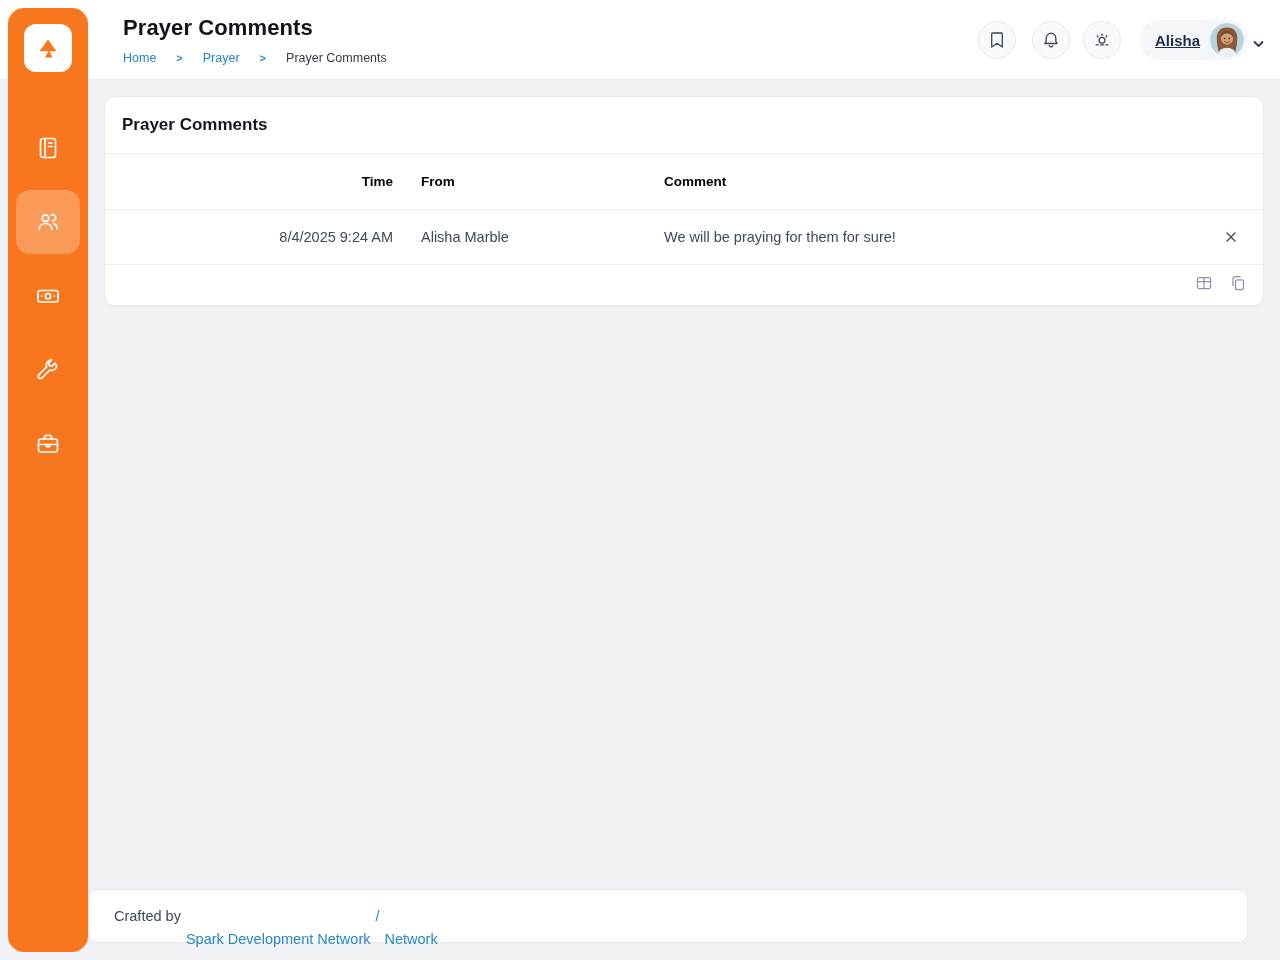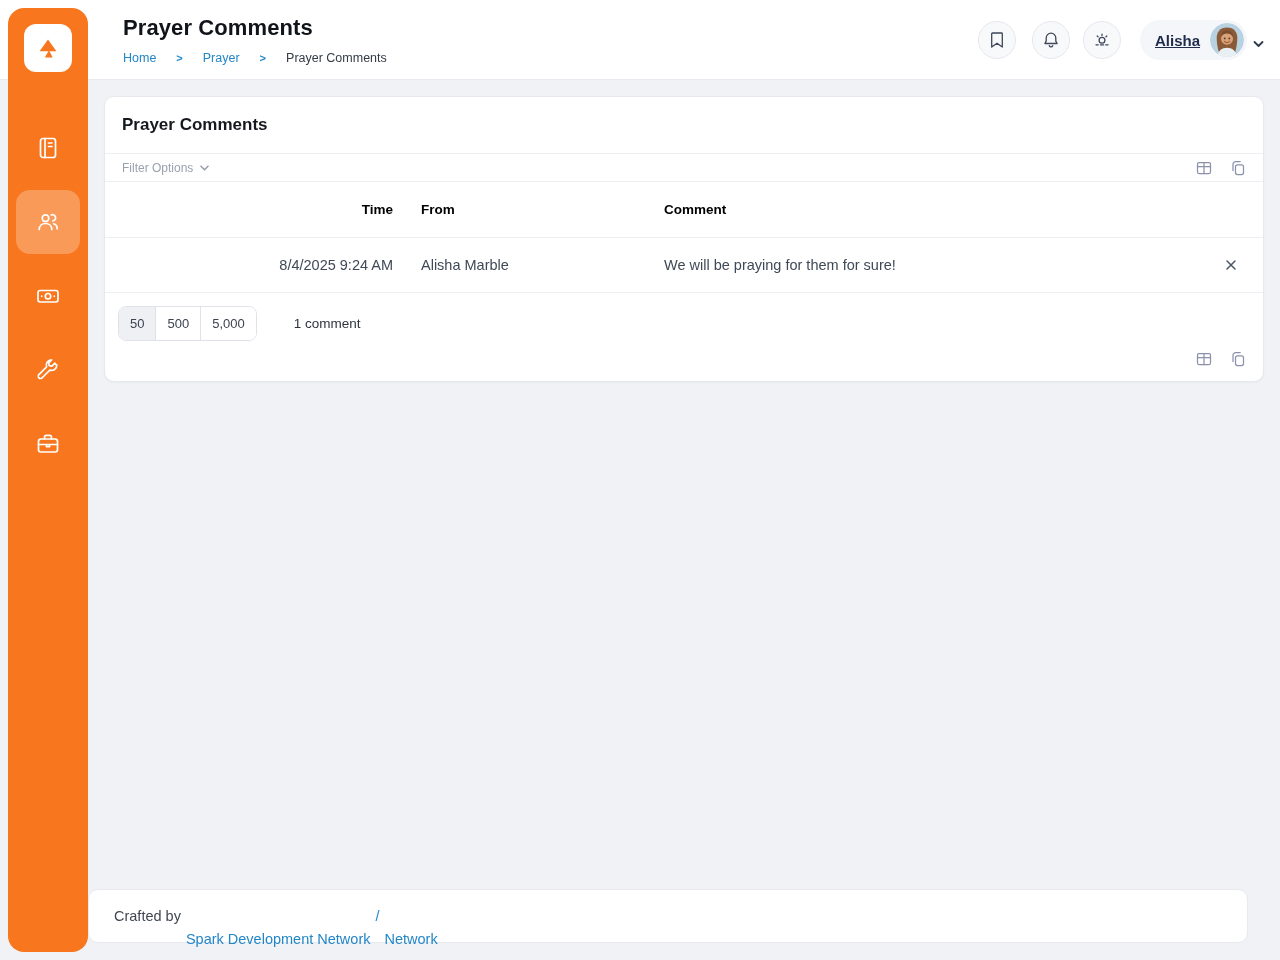--- a/index.html
+++ b/index.html
@@ -232,42 +232,20 @@
       </svg>
     </div>
   </nav>
 </aside>
 
 <main class="panel">
   <div class="panel-header">
     <h2>Prayer Comments</h2>
   </div>
 
-  <div class="filter-row">
-    <button class="filter-toggle">
-      <span>Filter Options</span>
-      <svg width="9" height="6" viewBox="0 0 9 6">
-          <path d="M1 1.2 L4.5 4.8 L8 1.2"></path>
-        </svg>
-    </button>
-    <span class="row-spacer"></span>
-    <button class="mini-icon-btn">
-      <svg width="16" height="16" viewBox="0 0 16 16">
-        <rect x="1.5" y="2.5" width="13" height="11" rx="1.5"></rect>
-        <line x1="1.5" y1="6.5" x2="14.5" y2="6.5"></line>
-        <line x1="8" y1="2.5" x2="8" y2="13.5"></line>
-      </svg>
-    </button>
-    <button class="mini-icon-btn">
-      <svg width="16" height="16" viewBox="0 0 16 16">
-        <rect x="5.5" y="4.8" width="8" height="9.7" rx="2"></rect>
-        <path d="M3 10.5V4.3A2.8 2.8 0 0 1 5.8 1.5h4.4"></path>
-      </svg>
-    </button>
-  </div>
 
   <table class="grid">
     <colgroup>
         <col style="width:304px">
         <col style="width:243px">
         <col>
         <col style="width:64px">
       </colgroup>
     <thead>
       <tr>
@@ -286,28 +264,20 @@
           <button class="delete-btn">
             <svg width="12" height="12" viewBox="0 0 12 12">
                 <path d="M2 2 L10 10 M10 2 L2 10"></path>
               </svg>
           </button>
         </td>
       </tr>
     </tbody>
   </table>
 
-  <div class="grid-footer">
-    <div class="size-group">
-      <button class="size-btn active">50</button>
-      <button class="size-btn">500</button>
-      <button class="size-btn">5,000</button>
-    </div>
-    <span class="count-label">1 comment</span>
-  </div>
 
   <div class="panel-bottom-icons">
     <button class="mini-icon-btn">
       <svg width="16" height="16" viewBox="0 0 16 16">
         <rect x="1.5" y="2.5" width="13" height="11" rx="1.5"></rect>
         <line x1="1.5" y1="6.5" x2="14.5" y2="6.5"></line>
         <line x1="8" y1="2.5" x2="8" y2="13.5"></line>
       </svg>
     </button>
     <button class="mini-icon-btn">

